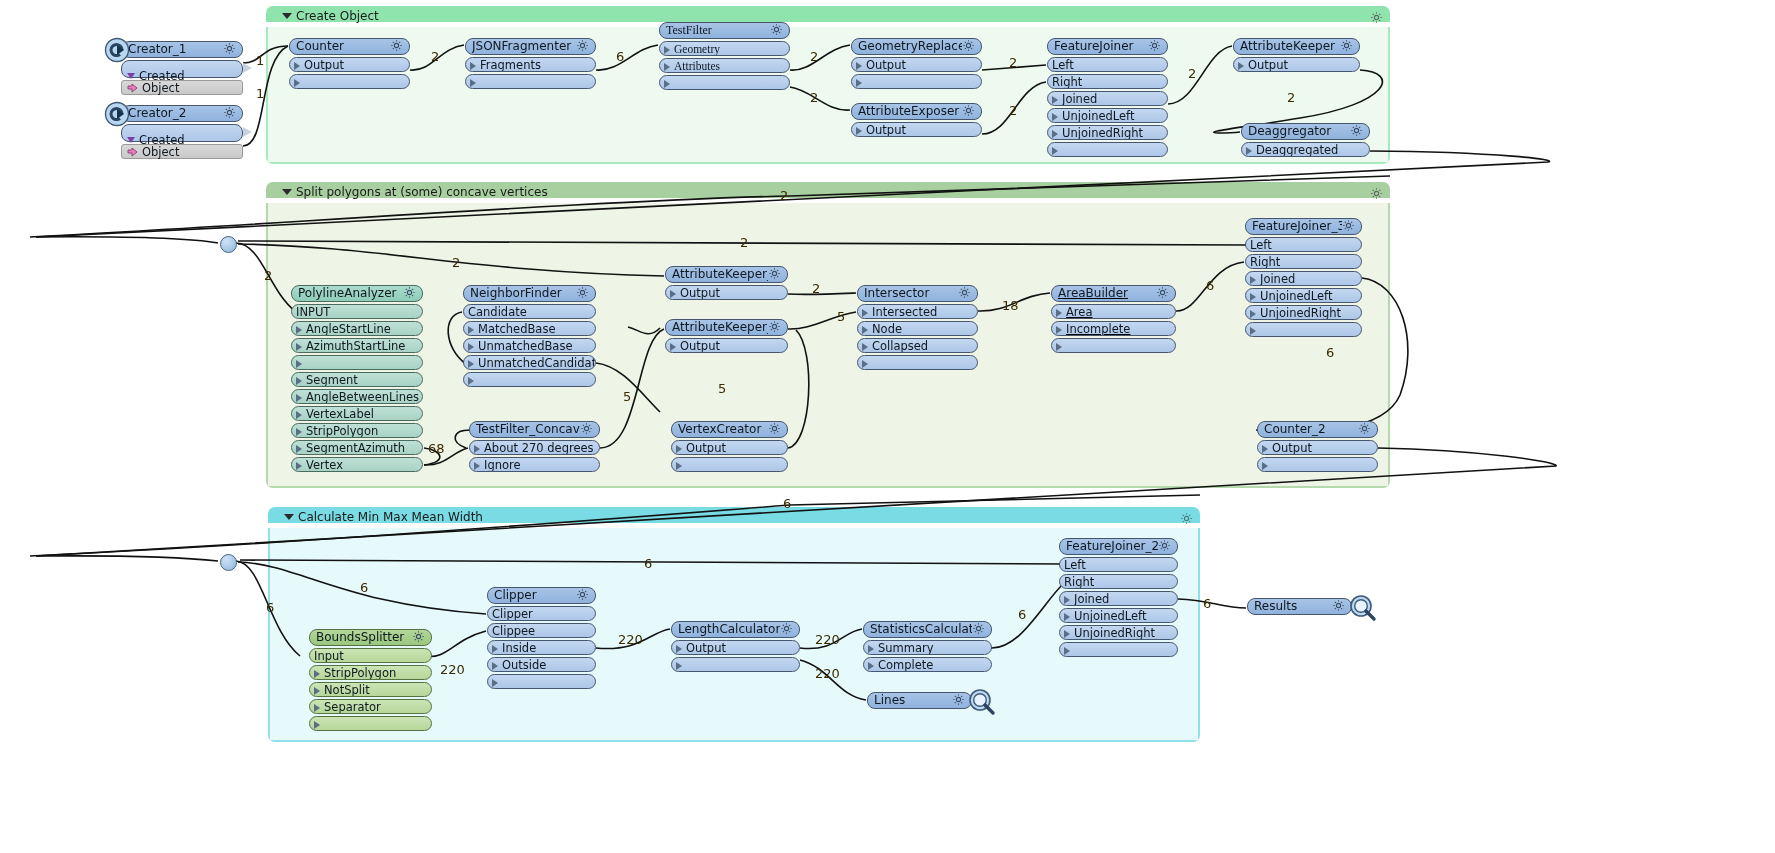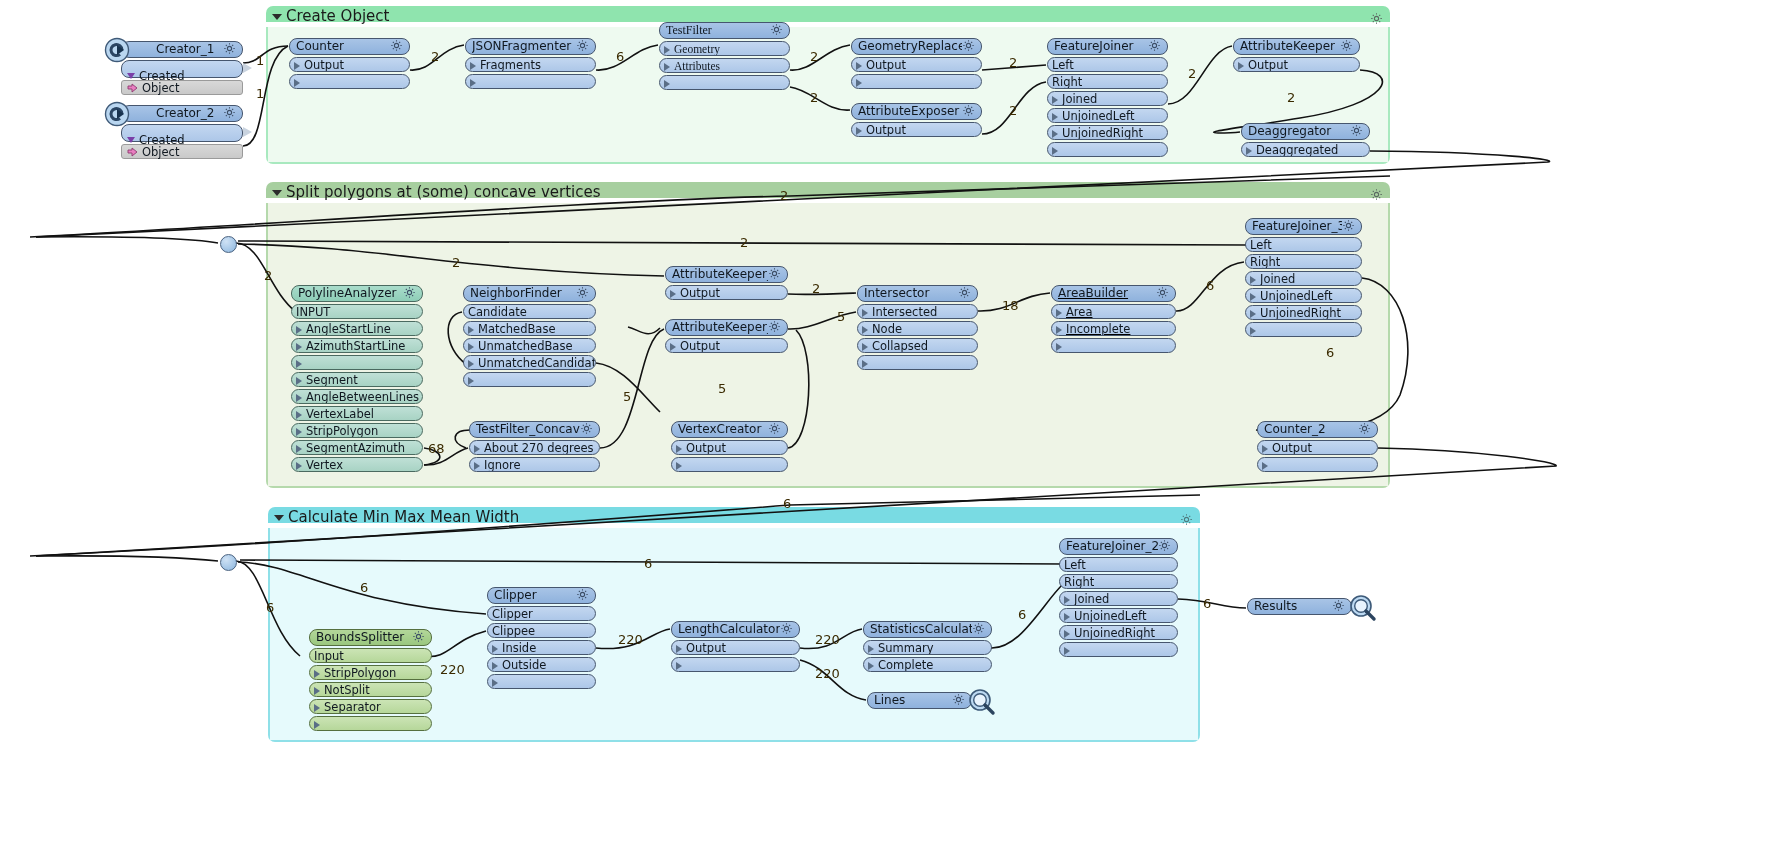--- a/index.html
+++ b/index.html
@@ -8,21 +8,21 @@
     width:1775px;height:853px;position:relative;overflow:hidden;
     -webkit-font-smoothing:antialiased;
   }
   #canvas{position:absolute;left:0;top:0;width:1775px;height:853px;}
   svg.wires{position:absolute;left:0;top:0;width:1775px;height:853px;pointer-events:none;}
   svg.wires path{fill:none;stroke:#111111;stroke-width:1.6;}
   .wlabel{position:absolute;font-size:13px;color:#3a2a00;font-family:"DejaVu Sans","Liberation Sans",sans-serif;white-space:nowrap;}
 
   
   .bookmark{position:absolute;border-radius:7px;overflow:hidden;}
-  .bm-head{height:16px;line-height:21px;font-size:15px;color:#1a1a1a;padding-left:6px;position:relative;}
+  .bm-head{height:16px;line-height:21px;font-size:12px;color:#1a1a1a;padding-left:16px;position:relative;}
   .bm-head .tri{display:inline-block;width:0;height:0;border-left:5px solid transparent;border-right:5px solid transparent;border-top:6px solid #2b2b2b;margin-right:4px;vertical-align:1px;}
   .bm-gear{position:absolute;right:7px;top:4px;}
   .bm-body{position:absolute;left:0;right:0;top:21px;bottom:0;}
 
   .bm-green .bm-head{background:#8fe4ae;}
   .bm-green .bm-body{background:#eefaf0;border:2px solid #a8e9bf;border-top:none;box-sizing:border-box;}
   .bm-olive .bm-head{background:#a7cf9f;}
   .bm-olive .bm-body{background:#eef4e6;border:2px solid #b5d9ac;border-top:none;box-sizing:border-box;}
   .bm-cyan .bm-head{background:#79dbe3;}
   .bm-cyan .bm-body{background:#e6fafc;border:2px solid #8fe0e8;border-top:none;box-sizing:border-box;}
@@ -51,21 +51,21 @@
   .flag-out{position:absolute;right:-10px;top:2px;width:0;height:0;border-top:5px solid transparent;border-bottom:5px solid transparent;border-left:9px solid #c9d3df;}
 
   
   .creator{position:absolute;}
   .creator .cbody{margin-left:17px;}
   .creator .ctitle{
     height:17px;line-height:17px;border-radius:8px;border:1px solid #46566e;
     background:linear-gradient(#a8c4e6,#8fb2dd);font-size:12px;color:#101820;
     padding:0 6px;display:flex;align-items:center;box-sizing:border-box;
   }
-  .creator .ctitle .tname{flex:1;padding-left:28px;}
+  .creator .ctitle .tname{flex:1;}
   .creator .cport{
     height:15px;line-height:15px;border-radius:8px;border:1px solid #46566e;
     background:linear-gradient(#c3d7f0,#adc7e8);font-size:11.5px;color:#101820;
     padding:8px 5px;margin-top:2px;box-sizing:border-box;position:relative;
   }
   .creator .cattr{
     height:15px;line-height:15px;border-radius:3px;border:1px solid #9a9a9a;
     background:linear-gradient(#d8d8d8,#c9c9c9);font-size:11.5px;color:#101820;
     padding:0 5px;margin-top:2px;box-sizing:border-box;
   }

